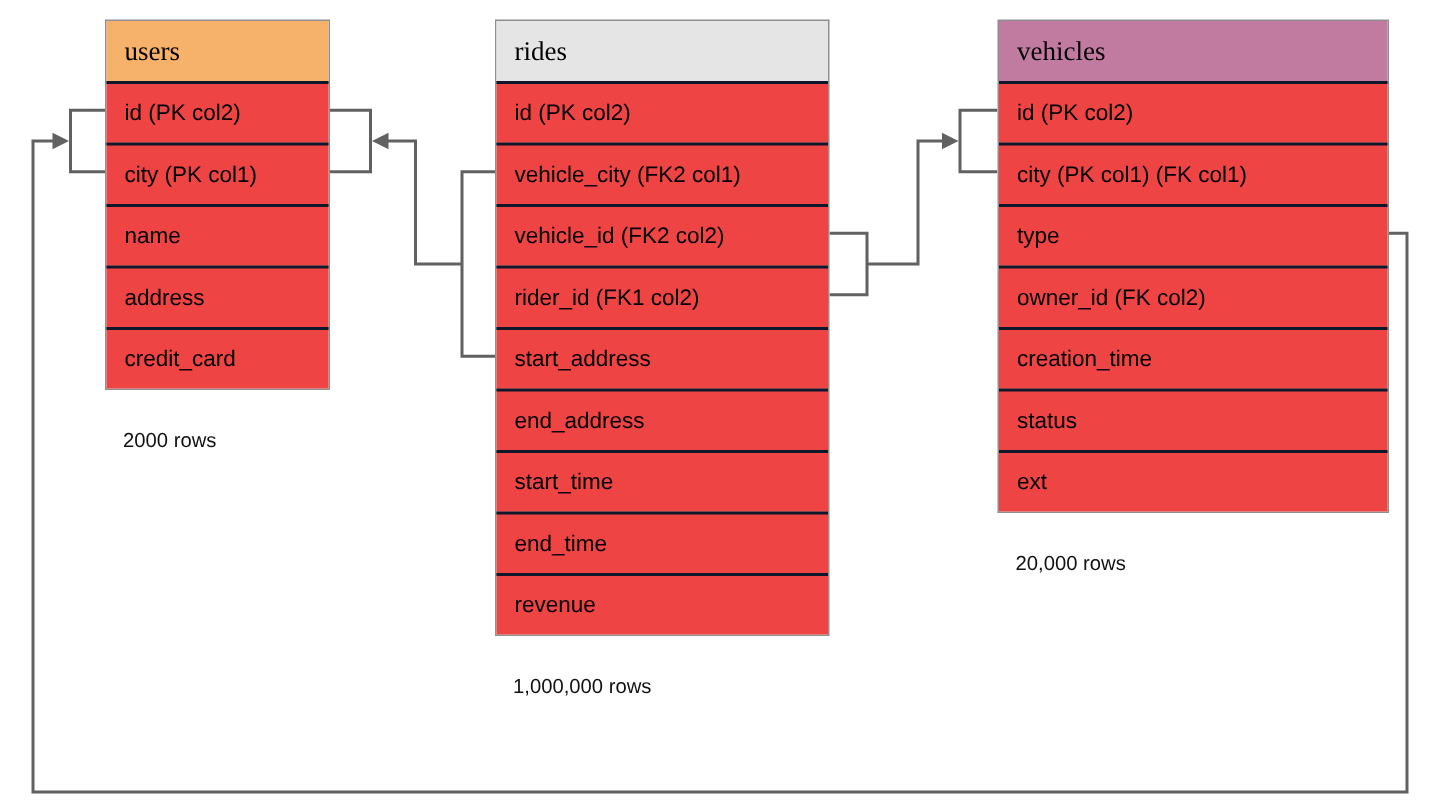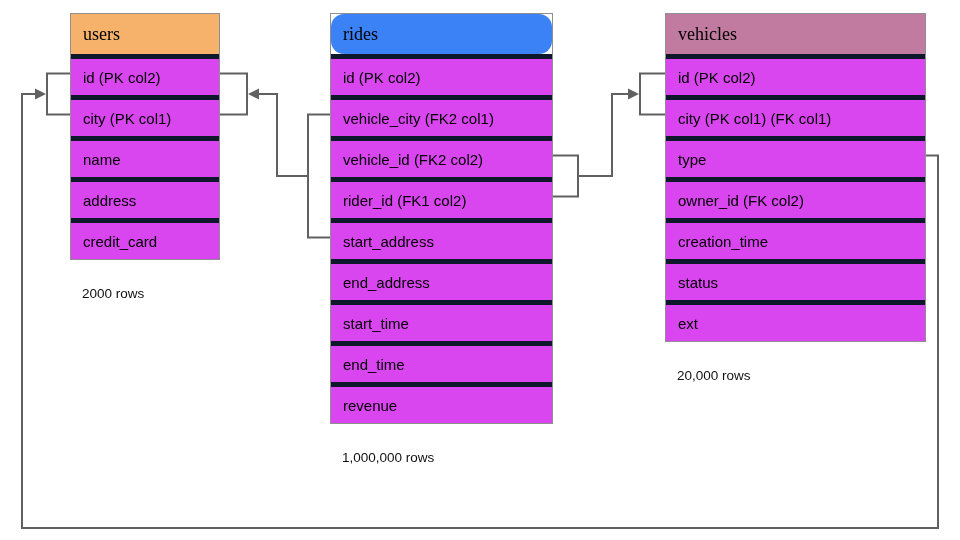--- a/index.html
+++ b/index.html
@@ -35,27 +35,27 @@
     display: flex;
     align-items: center;
     padding-left: 12px;
     font-size: 18px;
     color: #000000;
     font-family: Liberation Serif, serif;
   }
   .tbl-row {
     box-sizing: border-box;
     height: 41px;
-    border-top: 5px solid #0f172a;
+    border-top: 2px solid #0f172a;
     display: flex;
     align-items: center;
     padding-left: 12px;
     font-size: 15px;
     color: #000000;
-    background: #d946ef;
+    background: #ef4444;
     white-space: nowrap;
   }
   .rows-label {
     margin-top: 26px;
     padding-left: 12px;
     font-size: 13.5px;
     color: #111111;
   }
   .table-users    { left: 70px;  top: 13px; width: 150px; }
   .table-rides    { left: 330px; top: 13px; width: 223px; }
@@ -99,21 +99,21 @@
           <div class="tbl-row">name</div>
           <div class="tbl-row">address</div>
           <div class="tbl-row">credit_card</div>
         </div>
     </div>
     <div class="rows-label">2000 rows</div>
   </div>
 
   <div class="db-table table-rides">
     <div class="tbl-box">
-      <div class="tbl-header" style="background: #3b82f6; border-radius: 13px;">rides</div>
+      <div class="tbl-header" style="background: #e5e5e5;">rides</div>
       <div class="tbl-rows">
           <div class="tbl-row">id (PK col2)</div>
           <div class="tbl-row">vehicle_city (FK2 col1)</div>
           <div class="tbl-row">vehicle_id (FK2 col2)</div>
           <div class="tbl-row">rider_id (FK1 col2)</div>
           <div class="tbl-row">start_address</div>
           <div class="tbl-row">end_address</div>
           <div class="tbl-row">start_time</div>
           <div class="tbl-row">end_time</div>
           <div class="tbl-row">revenue</div>

